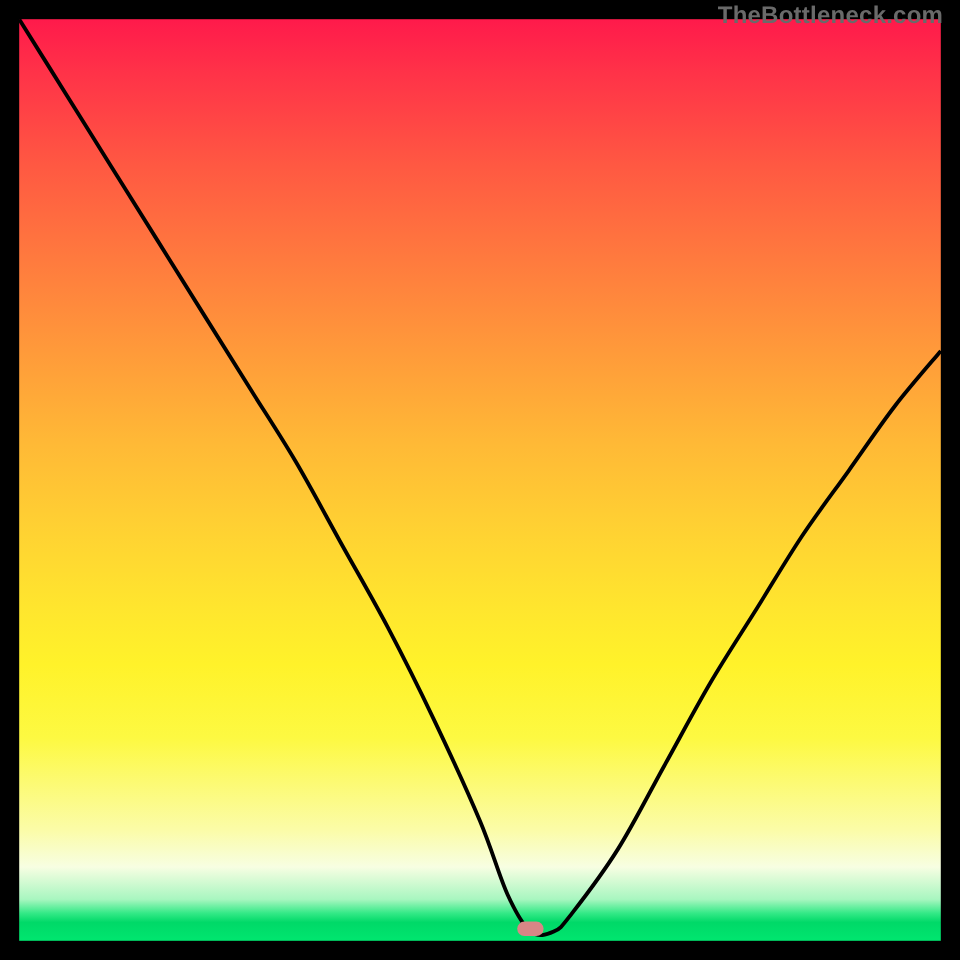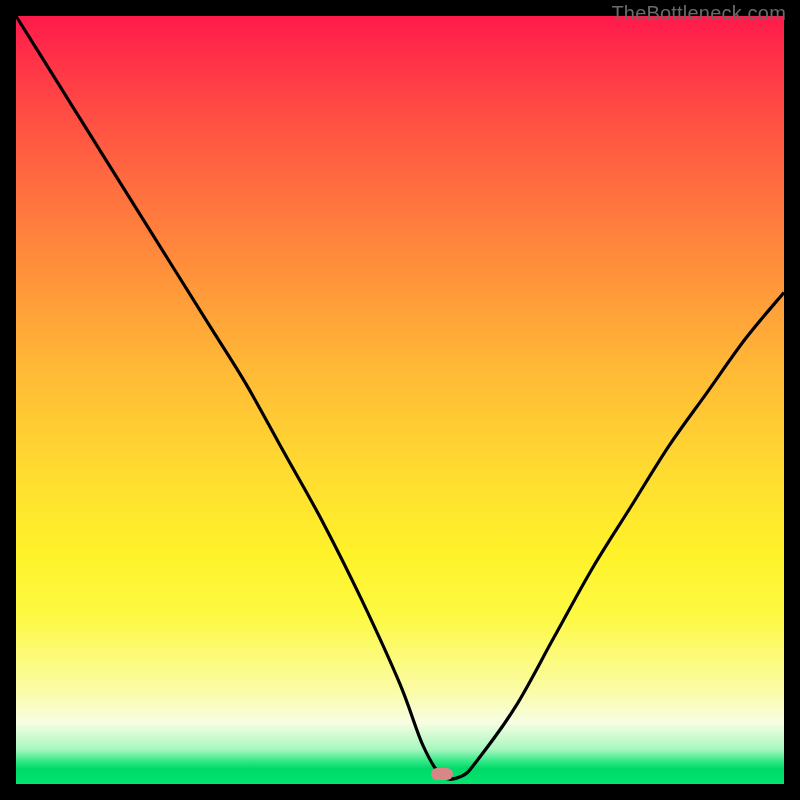--- a/index.html
+++ b/index.html
@@ -35,21 +35,21 @@
       #00d968 98%,
       #00e66f 100%
     );
   }
   .watermark {
     position: absolute;
     top: 2px;
     right: 14px;
     color: #6a6a6a;
     font-size: 20px;
-    font-weight: 400;
+    font-weight: 700;
     letter-spacing: 0.2px;
     z-index: 10;
   }
   svg.curve {
     position: absolute;
     left: 0;
     top: 0;
     width: 768px;
     height: 768px;
     overflow: visible;

